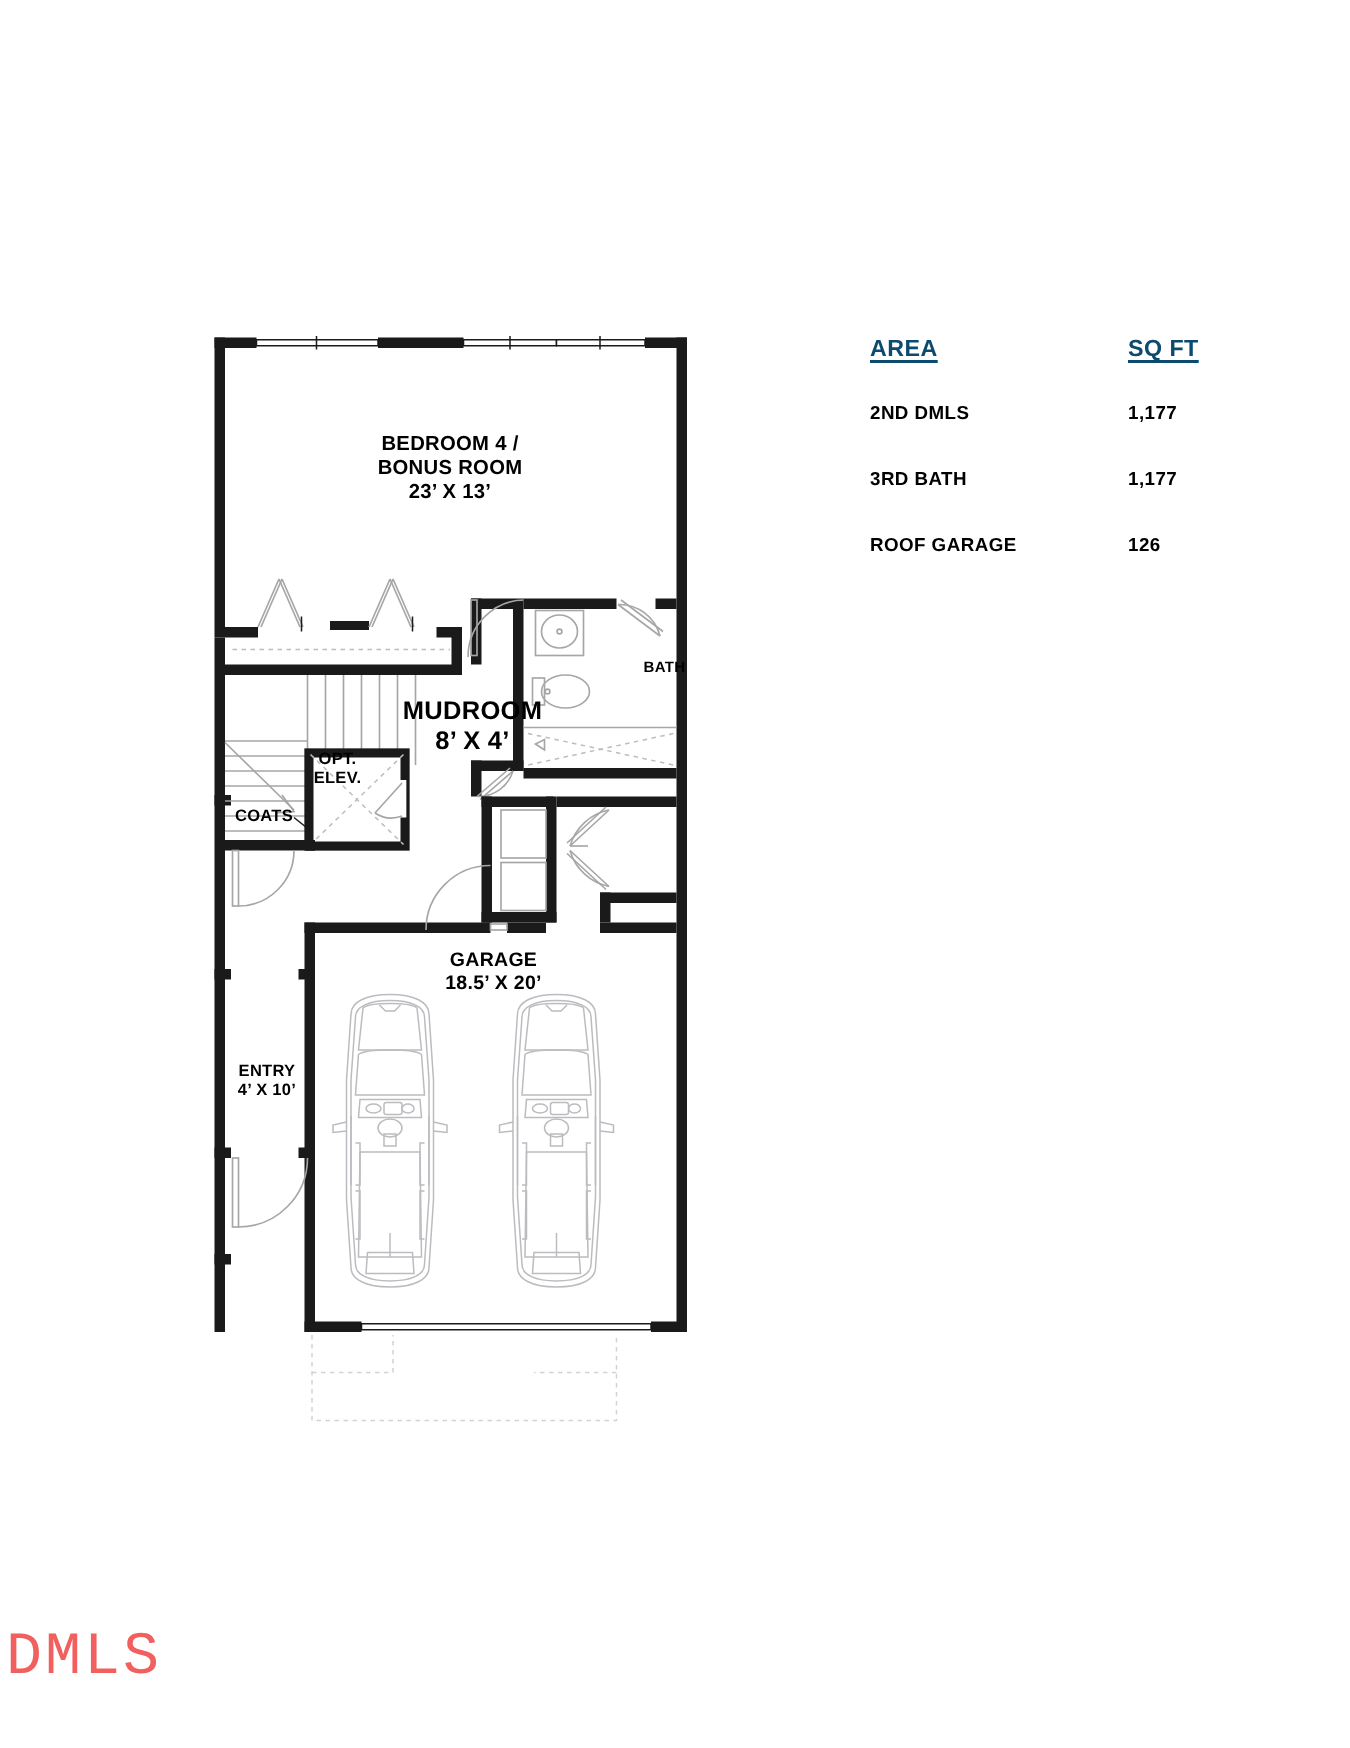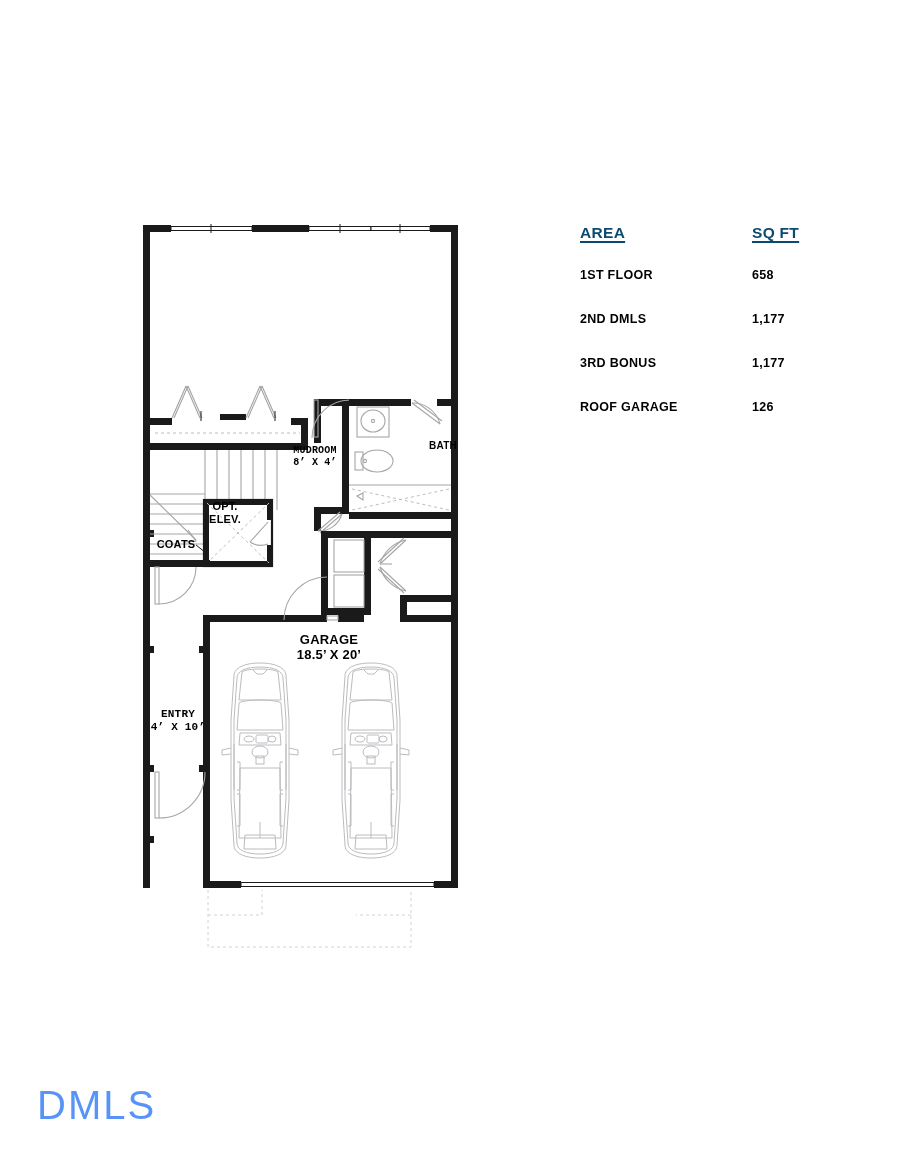--- a/index.html
+++ b/index.html
@@ -47,44 +47,42 @@
     letter-spacing: 0.2px;
     white-space: nowrap;
   }
   .room-label .ln { display: block; }
 
   #label-bedroom {
     left: 185px; top: 288px; width: 230px;
     font-size: 13.5px;
   }
   #label-mudroom {
-    left: 263px; top: 445px; width: 104px;
-    font-size: 10px;
-    font-family: Liberation Mono, monospace;
+    left: 263px; top: 464px; width: 104px;
+    font-size: 17px;
   }
   #label-bath {
     left: 418px; top: 440px; width: 50px;
     font-size: 10px;
   }
   #label-optelev {
     left: 197px; top: 500px; width: 56px;
     font-size: 11px;
   }
   #label-coats {
     left: 147px; top: 538px; width: 58px;
     font-size: 11px;
   }
   #label-garage {
     left: 243px; top: 632px; width: 172px;
     font-size: 13px;
   }
   #label-entry {
     left: 144px; top: 708px; width: 68px;
     font-size: 11px;
-    font-family: Liberation Mono, monospace;
   }
 
   
   #area-table {
     position: absolute;
     left: 580px;
     top: 224px;
     width: 268px;
     font-family: "Liberation Sans", sans-serif;
   }
@@ -124,27 +122,26 @@
     letter-spacing: 0.3px;
   }
   #area-table .cell-name { left: 0px; }
   #area-table .cell-val  { left: 172px; }
 
   
   #watermark {
     position: absolute;
     left: 4px;
     top: 1083px;
-    font-family: Liberation Sans, sans-serif;
+    font-family: Liberation Mono, monospace;
     font-size: 40px;
     letter-spacing: 2px;
-    color: #3b82f6;
+    color: #ef4444;
     opacity: 0.85;
     user-select: none;
-    margin-left: 33px;
   }
 </style>
 </head>
 <body>
 
 <div id="page">
 
   <div id="floorplan-wrap">
     <svg id="floorplan-svg" viewBox="0 0 520 980" xmlns="http://www.w3.org/2000/svg">
       <defs>
@@ -442,20 +439,25 @@
           <path d="M348 762 L 351 762 L 351 790 L 348 790"></path>
           <path d="M394 762 L 391 762 L 391 790 L 394 790"></path>
           <path d="M348 794 L 351 794 L 351 826 L 348 826"></path>
           <path d="M394 794 L 391 794 L 391 826 L 394 826"></path>
           <path d="M364 670 L 368 674 L 374 674 L 378 670"></path>
         </g>
       </g>
 
     </svg>
 
+    <div class="room-label" id="label-bedroom">
+      <span class="ln">BEDROOM 4 /</span>
+      <span class="ln">BONUS ROOM</span>
+      <span class="ln">23’ X 13’</span>
+    </div>
 
     <div class="room-label" id="label-mudroom">
       <span class="ln">MUDROOM</span>
       <span class="ln">8’ X 4’</span>
     </div>
 
     <div class="room-label" id="label-bath">
       <span class="ln">BATH</span>
     </div>
 
@@ -479,32 +481,28 @@
     </div>
   </div>
 
   <div id="area-table">
     <div class="thead">
       <span class="th th-area">AREA</span>
       <span class="th th-sqft">SQ FT</span>
     </div>
     <div class="rows">
 
-      <div class="row">
-        <span class="cell-name">1ST FLOOR</span>
-        <span class="cell-val">658</span>
-      </div>
 
       <div class="row">
         <span class="cell-name">2ND DMLS</span>
         <span class="cell-val">1,177</span>
       </div>
 
       <div class="row">
-        <span class="cell-name">3RD BONUS</span>
+        <span class="cell-name">3RD BATH</span>
         <span class="cell-val">1,177</span>
       </div>
 
       <div class="row">
         <span class="cell-name">ROOF GARAGE</span>
         <span class="cell-val">126</span>
       </div>
 
 
     </div>

